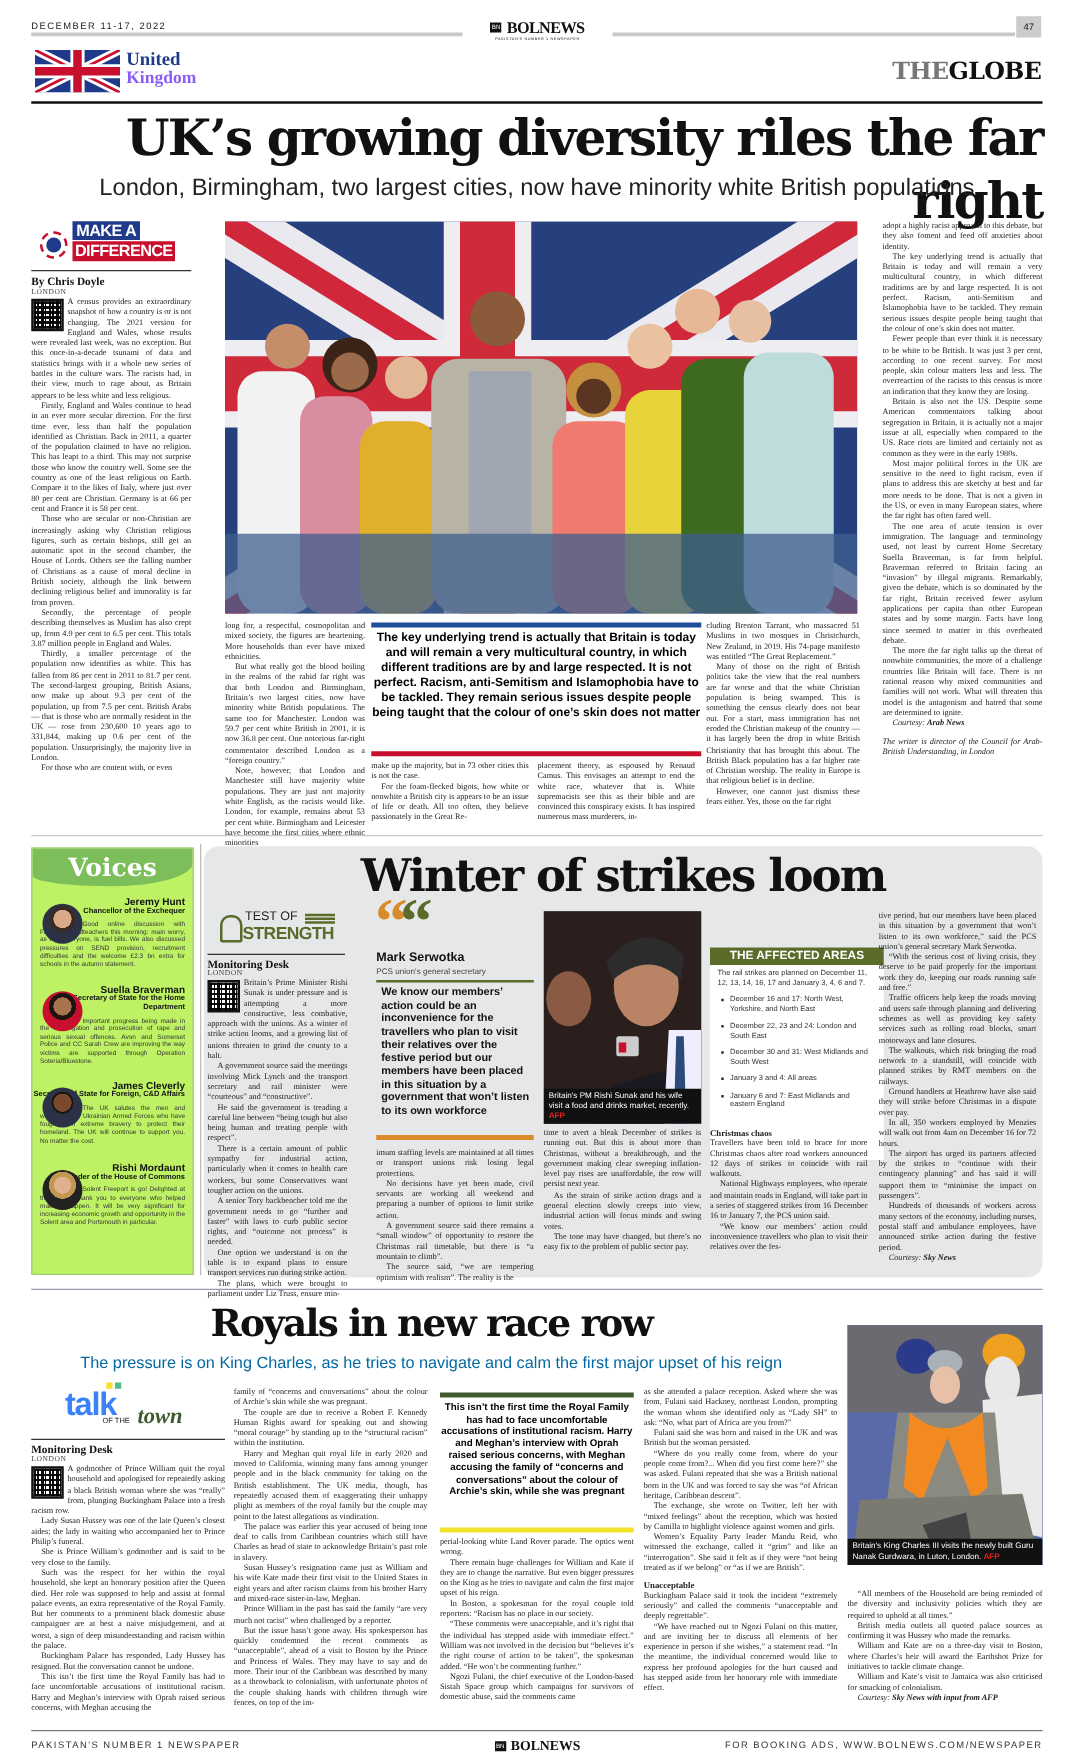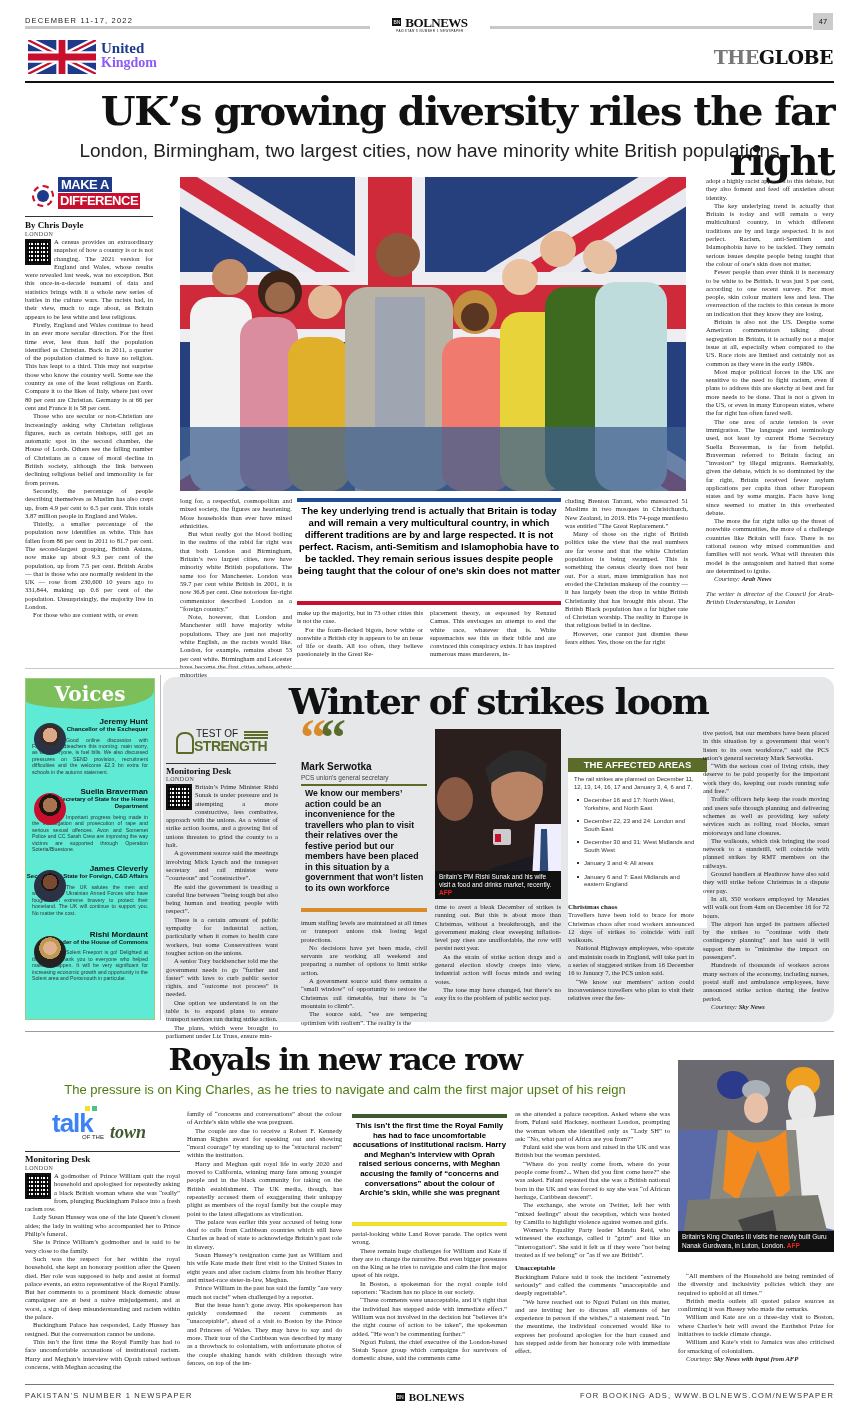--- a/index.html
+++ b/index.html
@@ -141,21 +141,21 @@
   <p>Fewer people than ever think it is necessary to be white to be British. It was just 3 per cent, according to one recent survey. For most people, skin colour matters less and less. The overreaction of the racists to this census is more an indication that they know they are losing.</p>
   <p>Britain is also not the US. Despite some American commentators talking about segregation in Britain, it is actually not a major issue at all, especially when compared to the US. Race riots are limited and certainly not as common as they were in the early 1980s.</p>
   <p>Most major political forces in the UK are sensitive to the need to fight racism, even if plans to address this are sketchy at best and far more needs to be done. That is not a given in the US, or even in many European states, where the far right has often fared well.</p>
   <p>The one area of acute tension is over immigration. The language and terminology used, not least by current Home Secretary Suella Braverman, is far from helpful. Braverman referred to Britain facing an “invasion” by illegal migrants. Remarkably, given the debate, which is so dominated by the far right, Britain received fewer asylum applications per capita than other European states and by some margin. Facts have long since seemed to matter in this overheated debate.</p>
   <p>The more the far right talks up the threat of nonwhite communities, the more of a challenge countries like Britain will face. There is no rational reason why mixed communities and families will not work. What will threaten this model is the antagonism and hatred that some are determined to ignite.</p>
   <p style="font-style:italic"><span>Courtesy:</span> <b>Arab News</b></p>
   <p class="noi" style="font-style:italic;margin-top:6px">The writer is director of the Council for Arab-British Understanding, in London</p>
 </div>
 <div class="abs rule" style="left:25px;top:668px;width:809px;height:1px"></div>
 
-<div class="abs" style="left:25px;top:678px;width:130px;height:342px;background:#5eead4;border:1px solid #9ccc7c;overflow:hidden">
+<div class="abs" style="left:25px;top:678px;width:130px;height:342px;background:#bef264;border:1px solid #9ccc7c;overflow:hidden">
   <div style="background:#7cbf5a;height:30px;border-bottom-left-radius:60% 10px;border-bottom-right-radius:60% 22px;text-align:center;color:#fff;font-family:'DejaVu Serif',serif;font-weight:bold;font-size:20px;line-height:30px">Voices</div>
   <div class="voice" style="margin-top:8px">
     <div class="av"></div>
     <div class="nm">Jeremy Hunt</div>
     <div class="ti">Chancellor of the Exchequer</div>
     <div class="q"><span class="ind"></span><span>Good online discussion with Farnham headteachers this morning: main worry, as with everyone, is fuel bills. We also discussed pressures on SEND provision, recruitment difficulties and the welcome £2.3 bn extra for schools in the autumn statement.</span></div>
   </div>
   <div class="voice" style="margin-top:12px">
     <div class="av" style="background:radial-gradient(circle at 50% 38%,#a8734f 0 28%,#1c1410 29% 42%,#c8102e 43%)"></div>
     <div class="nm">Suella Braverman</div>
@@ -257,21 +257,21 @@
   <p>The walkouts, which risk bringing the road network to a standstill, will coincide with planned strikes by RMT members on the railways.</p>
   <p>Ground handlers at Heathrow have also said they will strike before Christmas in a dispute over pay.</p>
   <p>In all, 350 workers employed by Menzies will walk out from 4am on December 16 for 72 hours.</p>
   <p>The airport has urged its partners affected by the strikes to “continue with their contingency planning” and has said it will support them to “minimise the impact on passengers”.</p>
   <p>Hundreds of thousands of workers across many sectors of the economy, including nurses, postal staff and ambulance employees, have announced strike action during the festive period.</p>
   <p style="font-style:italic"><span>Courtesy:</span> <b>Sky News</b></p>
 </div>
 <div class="abs" style="left:25px;top:1031px;width:809px;height:1px;background:#99a"></div>
 
 <div class="abs headline-xl" style="left:25px;top:1040px;width:640px;text-align:center;font-size:30px;line-height:40px">Royals in new race row</div>
-<div class="abs sans" style="left:25px;top:1082px;width:640px;text-align:center;font-size:13px;color:#4d7c0f">The pressure is on King Charles, as he tries to navigate and calm the first major upset of his reign</div>
+<div class="abs sans" style="left:25px;top:1082px;width:640px;text-align:center;font-size:13px;color:#0369a1">The pressure is on King Charles, as he tries to navigate and calm the first major upset of his reign</div>
 
 <div class="abs" style="left:52px;top:1106px;width:110px;height:40px">
   <div class="abs" style="left:33px;top:0;width:5px;height:5px;background:#f2e12b"></div>
   <div class="abs" style="left:40px;top:0;width:5px;height:5px;background:#4fbf8a"></div>
   <div class="abs sans" style="left:0;top:3px;font-size:26px;font-weight:bold;line-height:28px;color:#3b82f6;letter-spacing:-1px">talk</div>
   <div class="abs sans" style="left:30px;top:28px;font-size:6px;color:#222">OF THE</div>
   <div class="abs serif" style="left:58px;top:16px;font-size:18px;font-style:italic;font-weight:bold;color:#3f5a2e">town</div>
 </div>
 <div class="abs" style="left:25px;top:1151px;width:155px;height:1px;background:#333"></div>
 <div class="abs byline" style="left:25px;top:1154px">Monitoring Desk</div>

